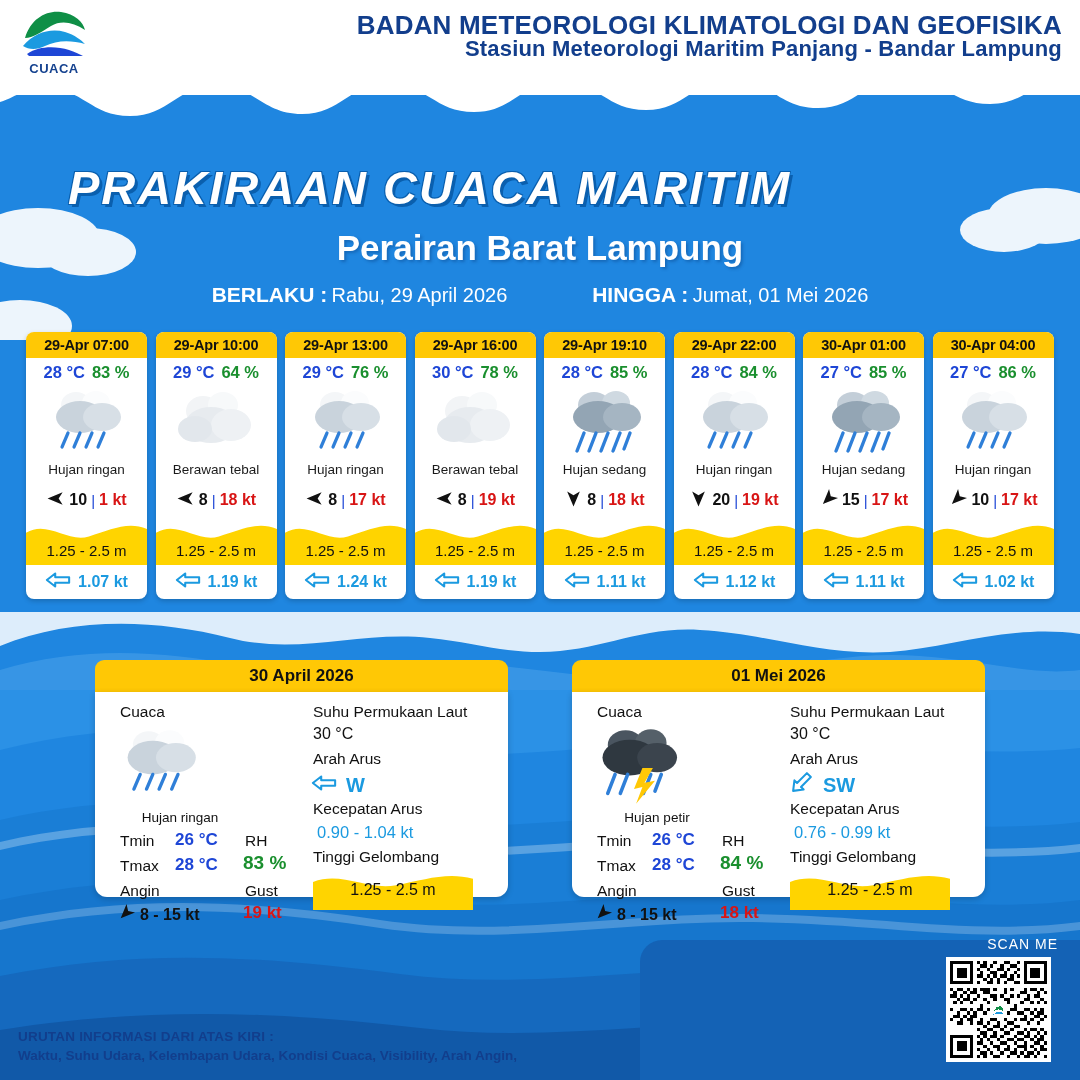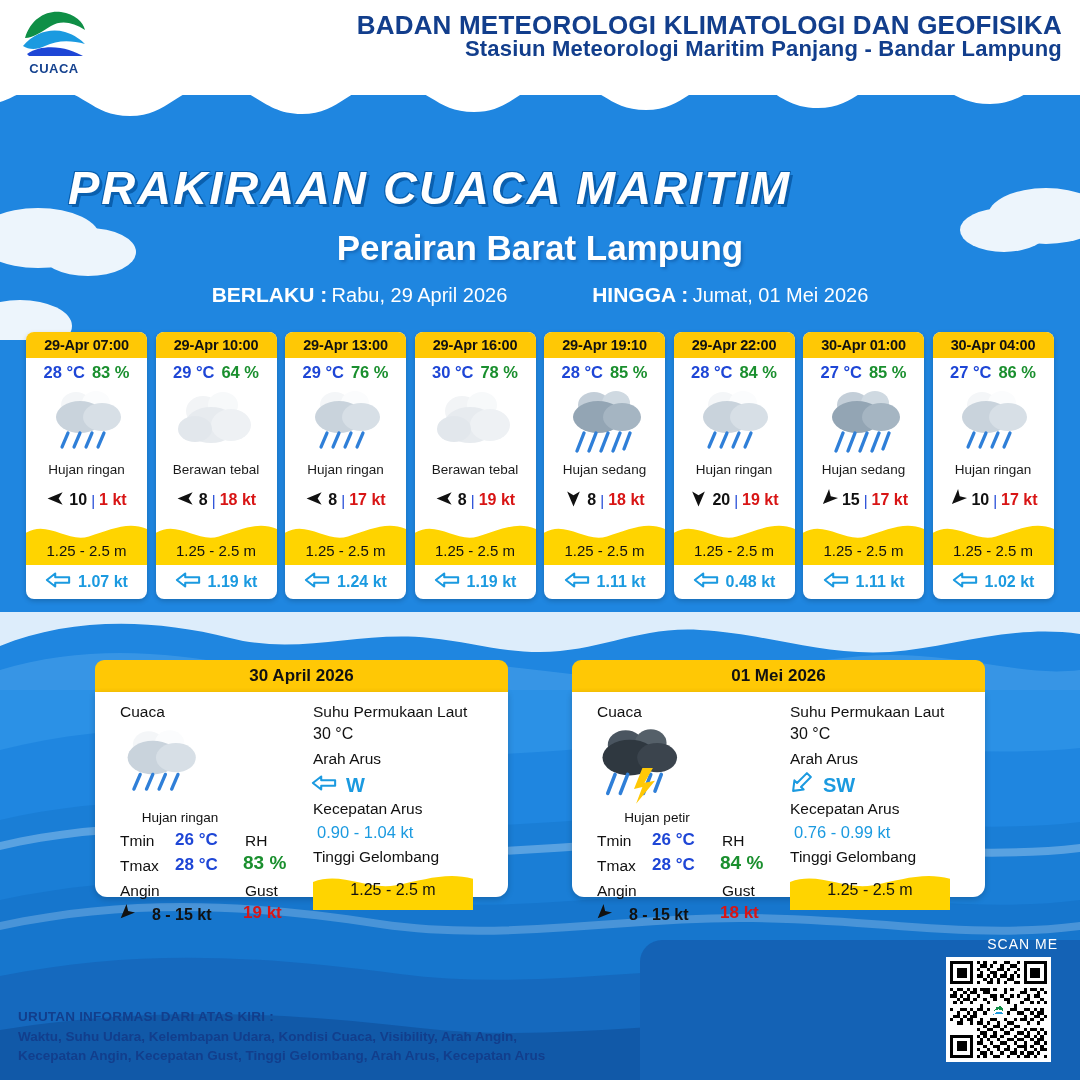--- a/index.html
+++ b/index.html
@@ -87,21 +87,21 @@
   .d-tmin-l { left:25px; top:140px; }
   .d-tmax-l { left:25px; top:165px; }
   .d-angin-l { left:25px; top:190px; }
   .d-rh-l { left:150px; top:140px; }
   .d-gust-l { left:150px; top:190px; }
   .d-val { position:absolute; font-weight:bold; }
   .d-tmin-v { left:80px; top:138px; font-size:17px; color:#1e46d6; }
   .d-tmax-v { left:80px; top:163px; font-size:17px; color:#1e46d6; }
   .d-rh-v { left:148px; top:160px; font-size:19px; color:#1a8f2e; }
   .d-gust-v { left:148px; top:211px; font-size:17px; color:#d81515; }
-  .d-wind-row { position:absolute; left:22px; top:212px; display:flex; align-items:center; gap:17px; }
+  .d-wind-row { position:absolute; left:22px; top:212px; display:flex; align-items:center; gap:5px; }
   .d-wind-v { font-size:16px; font-weight:bold; color:#111; }
   .d-sst-l { left:218px; top:11px; }
   .d-sst-v { left:218px; top:33px; font-size:16px; color:#111; font-weight:normal; }
   .d-arah-l { left:218px; top:58px; }
   .d-arah-row { position:absolute; left:216px; top:80px; display:flex; align-items:center; gap:9px; }
   .d-arah-v { font-size:20px; font-weight:bold; color:#1b9ae0; }
   .d-kec-l { left:218px; top:108px; }
   .d-kec-v { left:222px; top:131px; font-size:16.5px; color:#1b9ae0; font-weight:normal; }
   .d-tg-l { left:218px; top:156px; }
   .d-tg-wrap { position:absolute; left:218px; top:178px; width:160px; height:40px; }
@@ -422,21 +422,21 @@
     <div class="card-wave">
       <div class="wave-band"><svg width="121" height="46" viewBox="0 0 121 46" preserveAspectRatio="none">
     <path fill="#ffd400" d="M0,13.799999999999999 C21.779999999999998,0.92 41.14,23.92 62.92,17.48 C84.69999999999999,11.04 101.64,1.84 121,10.12 L121,46 L0,46 Z"></path>
   </svg></div>
       <div class="wave-text">1.25 - 2.5 m</div>
     </div>
     <div class="card-cur">
       <span><svg width="26" height="22" viewBox="0 0 28 20" style="transform:rotate(0deg)">
       <path d="M2,10 L11,3 L11,7 L26,7 L26,13 L11,13 L11,17 Z" fill="none" stroke="#1b9ae0" stroke-width="2.2" stroke-linejoin="round"></path>
           </svg></span>
-      <span class="cur-val">0.48 kt</span>
+      <span class="cur-val">1.12 kt</span>
     </div>
     </div>
     <div class="card">
     <div class="card-time">30-Apr 01:00</div>
     <div class="card-tr">
       <span class="temp">27 °C</span>
       <span class="rh">85 %</span>
     </div>
     <div class="card-icon">
         <svg width="86" height="76" viewBox="0 0 86 76">
@@ -859,14 +859,13 @@
         <path d="M13,15 C14,13 16,13 16,15 C15,14.2 14,14.4 13,15 Z" fill="#0f8f46"></path>
         <path d="M13,16 C14.2,14.8 15.4,15.2 16,15.8 C15,15.6 14,15.9 13,16 Z" fill="#1b9ae0"></path>
       </g>
     </svg>
   </div>
 </div>
 
 <div class="footer-note">
   <div class="t1">URUTAN INFORMASI DARI ATAS KIRI :</div>
   <div>Waktu, Suhu Udara, Kelembapan Udara, Kondisi Cuaca, Visibility, Arah Angin,</div>
-  <div>Kecepatan Angin, Kecepatan Gust, Tinggi Gelombang, Arah Arus, Kecepatan Arus</div>
 </div>
 
 </body></html>

